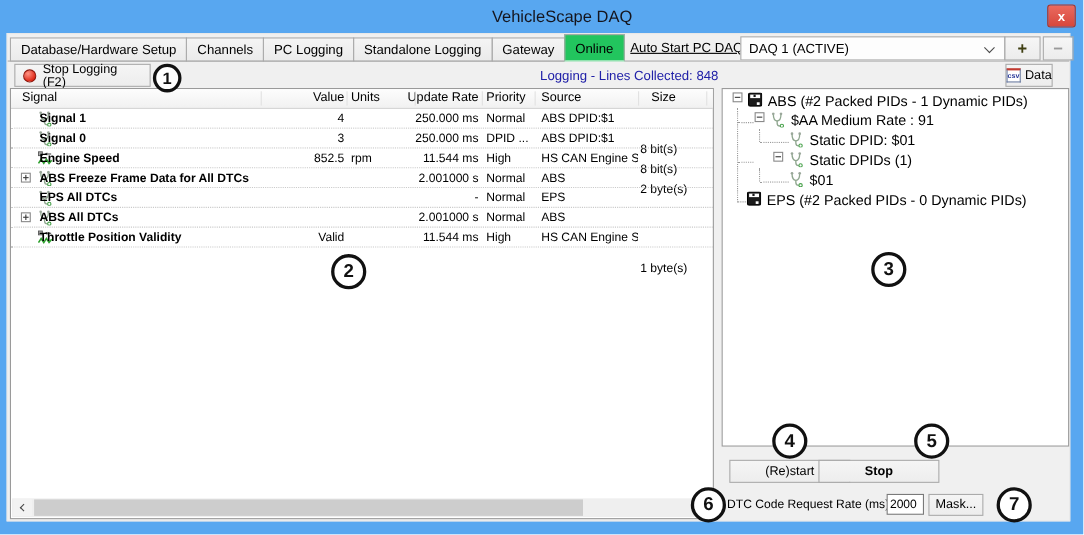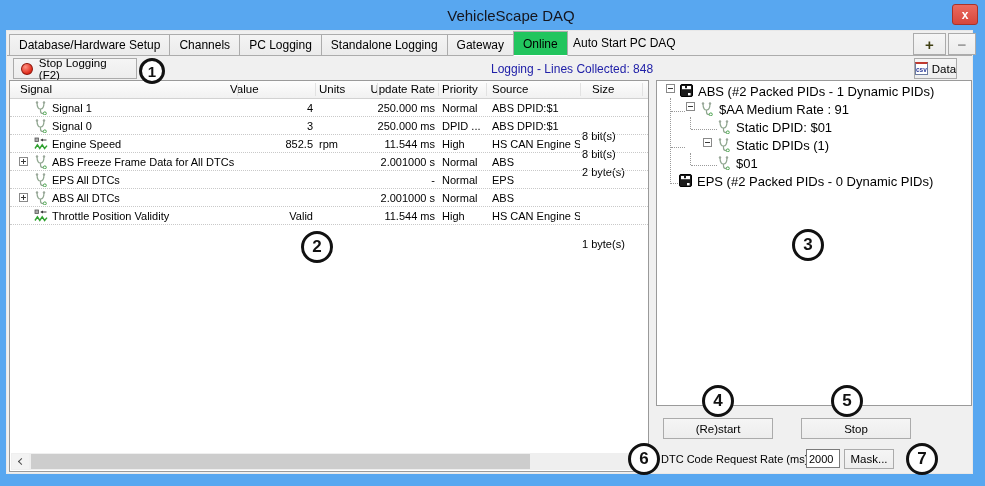--- a/index.html
+++ b/index.html
@@ -17,21 +17,21 @@
   .content { position:absolute; left:6px; top:30px; width:967px; height:444px; background:#F0F0F0; border:1px solid #e8e8e8; }
 
   
   .tabstrip { position:absolute; left:0; top:0; width:100%; height:25px; }
   .tabstrip .baseline { position:absolute; left:0; right:0; bottom:0; height:1px; background:#ACACAC; }
   .tabs { position:absolute; left:2px; bottom:0; display:flex; align-items:flex-end; }
   .tab { height:22px; padding:0 9px; display:flex; align-items:center; font-size:12px;
     background:linear-gradient(#f4f4f4,#ebebeb); border:1px solid #ACACAC; margin-right:-1px; position:relative; z-index:1; }
   .tab.active { height:25px; background:#22c55e; border-bottom:1px solid #fff; z-index:3; }
 
-  .checkbox-wrap { position:absolute; left:546px; top:5px; display:flex; align-items:center; gap:6px; }
+  .checkbox-wrap { position:absolute; left:546px; top:5px; display:flex; align-items:center; gap:6px;text-decoration:underline; }
   .checkbox { width:14px; height:14px; background:#fff; border:1px solid #6e6e6e; display:flex; align-items:center; justify-content:center;
     font-size:11px; font-weight:bold; color:#1a1a1a; line-height:1; }
   .checkbox-label { font-size:12px; }
   .combo { position:absolute; left:666px; top:2px; width:241px; height:22px; background:#fdfdfd; border:1px solid #ABABAB;
     display:flex; align-items:center; padding:0 7px; font-size:12px; }
   .combo .chev { position:absolute; right:10px; top:6px; width:7px; height:7px; border-right:1.6px solid #4a4a4a; border-bottom:1.6px solid #4a4a4a; transform:rotate(45deg); }
   .sq-btn { position:absolute; top:2px; height:22px; background:linear-gradient(#f6f6f6,#ececec); border:1px solid #ABABAB;
     display:flex; align-items:center; justify-content:center; font-size:15px; font-weight:bold; }
   .add-btn { left:906px; width:33px; color:#3f3f12; }
   .remove-btn { left:941px; width:28px; color:#9a9a9a; }
@@ -45,31 +45,31 @@
     border:1px solid #ABABAB; display:flex; align-items:center; justify-content:center; gap:4px; font-size:11.5px; }
   .csv-icon { width:15px; height:13px; background:#fff; border:1px solid #6b7ba0; border-top:2px solid #c03a30; display:flex; align-items:center; justify-content:center; }
   .csv-icon i { font-style:normal; font-size:6.5px; font-weight:bold; color:#2a3a9a; letter-spacing:0; }
 
   
   .left-pane { position:absolute; left:2px; top:49px; width:640px; height:392px; background:#fff; border:1px solid #9a9a9a; }
   .thead { position:relative; height:18px; background:linear-gradient(#fdfdfd,#f1f1f1); border-bottom:1px solid #d2d2d2; font-size:11.5px; }
   .thead span { position:absolute; top:2px; }
   .vsep { position:absolute; top:2px; bottom:2px; width:1px; background:#e2e2e2; }
   .h-signal { left:10px; } 
-  .h-value { left:220px; width:83px; text-align:left; }
+  .h-value { left:220px; width:83px; text-align:right; }
   .h-units { left:309px; }
   .h-rate { left:330px; width:95px; text-align:right; }
   .h-priority { left:432px; }
   .h-source { left:482px; }
   .h-size { left:582px; }
   .trow { position:relative; height:18px; border-bottom:1px dotted #c9c9c9; font-size:11px; }
   .trow span { position:absolute; top:3px; white-space:nowrap; }
   .c-exp { left:9px; top:4px !important; }
   .c-icon { left:24px; top:2px !important; }
-  .c-signal { left:42px; }
+  .c-signal { left:26px;font-weight:bold; }
   .c-value { left:220px; width:83px; text-align:right; }
   .c-units { left:309px; }
   .c-rate { left:330px; width:95px; text-align:right; }
   .c-priority { left:432px; }
   .c-source { left:482px; width:88px; overflow:hidden; }
   .c-size { left:572px;margin-top:28px; }
 
   .exp { width:9px; height:9px; background:#fff; border:1px solid #898989; position:absolute; }
   .exp::before { content:""; position:absolute; left:1px; right:1px; top:3px; height:1px; background:#3a3a3a; }
   .exp.plus::after { content:""; position:absolute; top:1px; bottom:1px; left:3px; width:1px; background:#3a3a3a; }
@@ -83,21 +83,21 @@
   
   .tree-panel { position:absolute; left:649px; top:49px; width:316px; height:326px; background:#fff; border:1px solid #9a9a9a; }
   .tnode { position:absolute; height:18px; display:flex; align-items:flex-start; gap:5px; font-size:13px; white-space:nowrap; }
   .dot-v { position:absolute; border-left:1px dotted #9a9a9a; width:1px; }
   .dot-h { position:absolute; border-top:1px dotted #9a9a9a; height:1px; }
 
   
   .ctl-btn { position:absolute; height:21px; background:linear-gradient(#f5f5f5,#ededed); border:1px solid #ABABAB;
     display:flex; align-items:center; justify-content:center; font-size:11.5px; }
   .restart-btn { left:656px; top:387px; width:110px; }
-  .stopdtc-btn { left:794px; top:387px; width:110px; }
+  .stopdtc-btn { left:737px; top:387px; width:110px;font-weight:bold; }
   .dtc-label { position:absolute; left:654px; top:422px; font-size:11px; }
   .dtc-input { position:absolute; left:799px; top:418px; width:34px; height:19px; border:1px solid #7a7a7a; font-family:"Liberation Sans",sans-serif; font-size:11px; padding:4px 2px; }
   .mask-btn { left:837px; top:418px; width:50px; height:20px; }
 
   
   .circ { position:absolute; border:3px solid #111; border-radius:50%; background:#fff; z-index:10;
     display:flex; align-items:center; justify-content:center; font-weight:bold; color:#111; }
   .circ.small { width:26px; height:26px; font-size:15px; }
   .circ.big { width:32px; height:32px; font-size:17px; }
 
@@ -125,20 +125,24 @@
         <div class="tab">PC Logging</div>
         <div class="tab">Standalone Logging</div>
         <div class="tab">Gateway</div>
         <div class="tab active">Online</div>
       </div>
       <div class="checkbox-wrap">
         <span class="checkbox">
           <span>✓</span>
         </span>
         <span class="checkbox-label">Auto Start PC DAQ</span>
+      </div>
+      <div class="combo">
+        <span>DAQ 1 (ACTIVE)</span>
+        <span class="chev"></span>
       </div>
       <div class="sq-btn add-btn">
         <span>+</span>
       </div>
       <div class="sq-btn remove-btn">
         <span>−</span>
       </div>
     </div>
 
     <div class="toolbar-btn">

